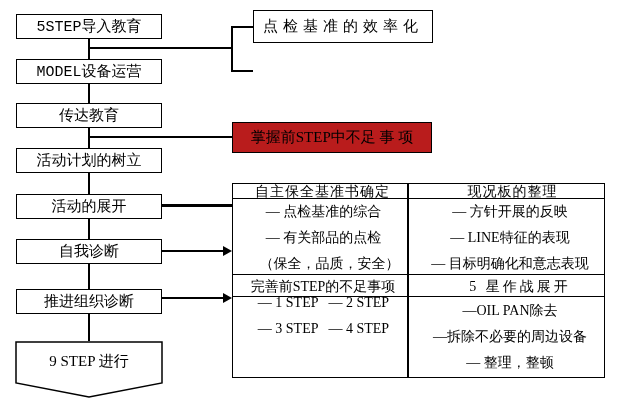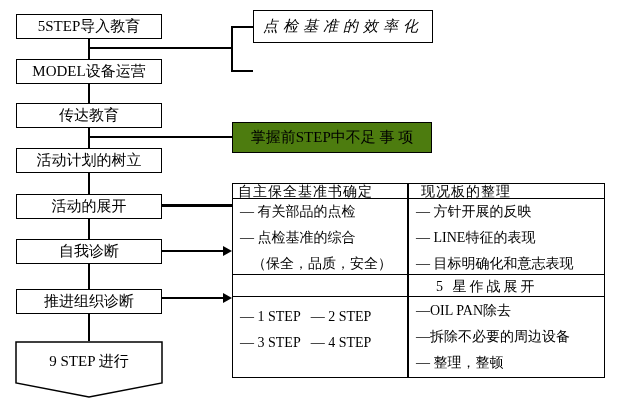--- a/index.html
+++ b/index.html
@@ -6,31 +6,31 @@
   .canvas{
     position:relative;width:620px;height:400px;background:#ffffff;
     font-family:"Liberation Serif","DejaVu Serif",serif;color:#000;
     overflow:hidden;
   }
   
   .fbox{
     position:absolute;left:16px;width:146px;height:25px;
     border:1.5px solid #000;background:#fff;box-sizing:border-box;
     display:flex;align-items:center;justify-content:center;
-    font-size:15px;white-space:pre;
+    font-size:15px;white-space:pre;font-family:Liberation Mono, monospace;
   }
   .rbox{
     position:absolute;left:253px;width:180px;height:33px;
     border:1.5px solid #000;background:#fff;box-sizing:border-box;
     display:flex;align-items:center;justify-content:center;
-    font-size:15px;letter-spacing:5px;white-space:pre;font-style:italic;
+    font-size:15px;letter-spacing:5px;white-space:pre;
   }
   .mbox{
     position:absolute;left:232px;top:122px;width:200px;height:31px;
-    border:1.5px solid #000;background:#4d7c0f;box-sizing:border-box;
+    border:1.5px solid #000;background:#b91c1c;box-sizing:border-box;
     display:flex;align-items:center;justify-content:center;
     font-size:15px;white-space:pre;
   }
   
   .vline{position:absolute;width:1.5px;background:#000;}
   .hline{position:absolute;height:1.5px;background:#000;}
   .thick{position:absolute;height:3px;background:#000;}
   .ahead{
     position:absolute;width:0;height:0;
     border-left:9px solid #000;border-top:5px solid transparent;border-bottom:5px solid transparent;
@@ -41,21 +41,21 @@
     position:absolute;left:15px;top:352px;width:148px;text-align:center;
     font-size:15px;white-space:pre;
   }
   
   .dtable{
     position:absolute;left:232px;top:183px;width:373px;height:195px;
     border:1.5px solid #000;background:#fff;box-sizing:border-box;
   }
   .dtable .colline{position:absolute;left:174px;top:0;bottom:0;width:1.5px;background:#000;}
   .dtable .rowline{position:absolute;left:0;right:0;height:1.5px;background:#000;}
-  .cell{position:absolute;box-sizing:border-box;font-size:14px;}
+  .cell{position:absolute;box-sizing:border-box;font-size:14px;text-align:center;}
   .chead{line-height:14px;padding-top:1px;white-space:pre;}
   .ti{height:26px;line-height:26px;white-space:pre;padding-left:7px;font-size:14px;}
   .ti.indent{padding-left:19px;}
 </style>
 </head>
 <body>
 
 <div class="canvas">
 
   <div class="fbox" style="top:14px">5STEP导入教育</div>
@@ -97,33 +97,34 @@
   <div class="dtable">
     <div class="colline"></div>
     <div class="rowline" style="top:13.5px"></div>
     <div class="rowline" style="top:89.5px"></div>
     <div class="rowline" style="top:111.5px"></div>
 
     <div class="cell chead" style="left:0;top:0;width:174px;height:14px;padding-left:5px;letter-spacing:1px">自主保全基准书确定</div>
     <div class="cell chead" style="left:176px;top:0;right:0;height:14px;padding-left:12px;letter-spacing:1px">现况板的整理</div>
 
     <div class="cell" style="left:0;top:15px;width:174px;height:74px">
+      <div class="ti">— 点检基准的综合</div>
       <div class="ti">— 有关部品的点检</div>
-      <div class="ti">— 点检基准的综合</div>
       <div class="ti indent">（保全，品质，安全）</div>
     </div>
     <div class="cell" style="left:176px;top:15px;right:0;height:74px">
       <div class="ti">— 方针开展的反映</div>
       <div class="ti">— LINE特征的表现</div>
       <div class="ti">— 目标明确化和意志表现</div>
     </div>
 
+    <div class="cell chead" style="left:0;top:93px;width:174px;height:18px;padding-left:6px;line-height:17px">完善前STEP的不足事项</div>
     <div class="cell chead" style="left:176px;top:93px;right:0;height:18px;padding-left:27px;line-height:17px;letter-spacing:3px">5 星作战展开</div>
 
-    <div class="cell" style="left:0;top:113px;width:174px;bottom:0;padding-top:7px">
+    <div class="cell" style="left:0;top:99px;width:174px;bottom:0;padding-top:7px">
       <div class="ti">— 1 STEP   — 2 STEP</div>
       <div class="ti">— 3 STEP   — 4 STEP</div>
     </div>
     <div class="cell" style="left:176px;top:113px;right:0;bottom:0;padding-top:1px">
       <div class="ti">—OIL PAN除去</div>
       <div class="ti">—拆除不必要的周边设备</div>
       <div class="ti">— 整理，整顿</div>
     </div>
   </div>
 

